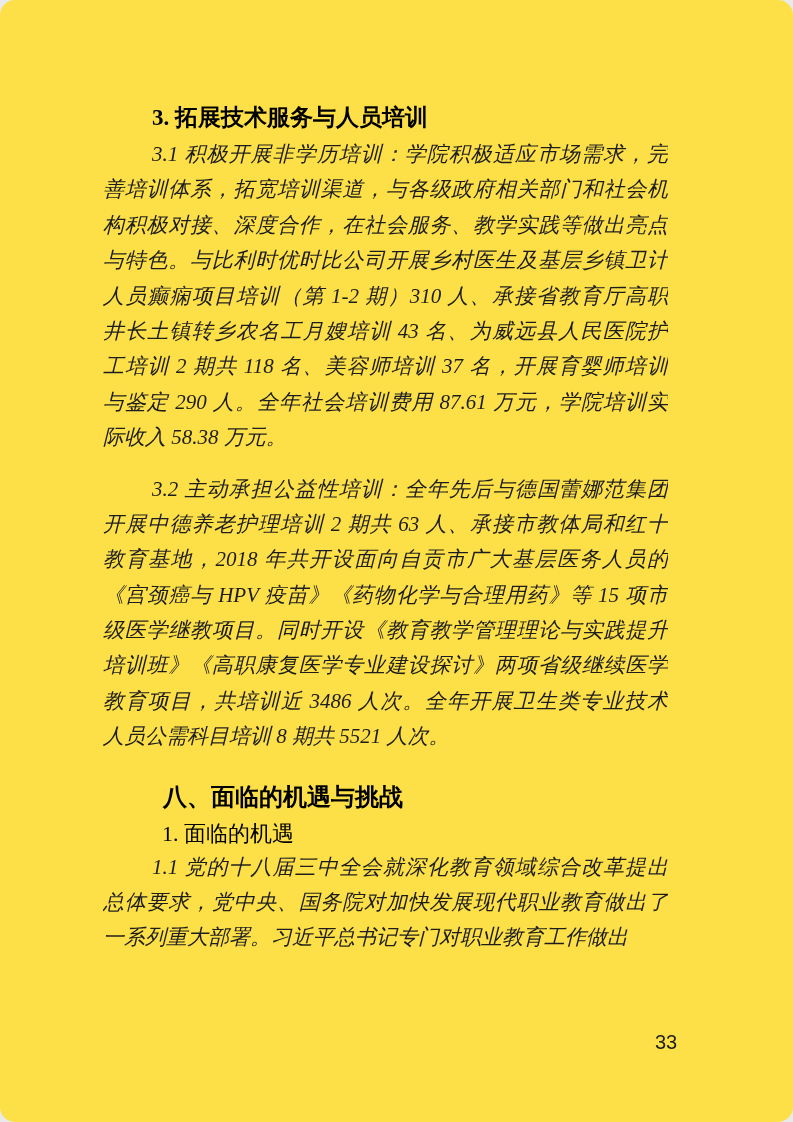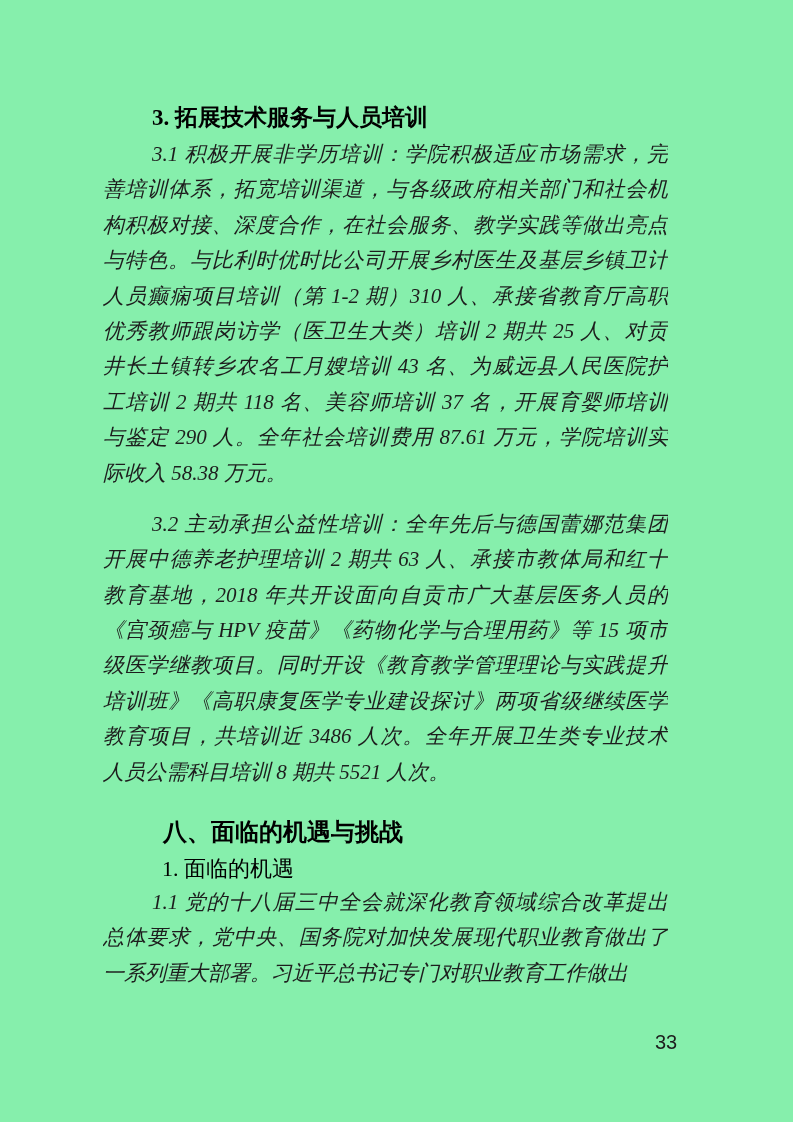--- a/index.html
+++ b/index.html
@@ -5,23 +5,24 @@
   html, body {
     margin: 0;
     padding: 0;
     background: #e9e9e9;
   }
   .page {
     position: relative;
     width: 793px;
     height: 1122px;
     margin: 0 auto;
-    background: #86efac;
+    background: #fde047;
     overflow: hidden;
     font-family: "Liberation Serif", "DejaVu Serif", serif;
+    border-radius: 15px;
   }
   .text-block {
     position: absolute;
     left: 103px;
     top: 99px;
     width: 565px;
   }
   
   .h-kai {
     font-family: "Liberation Serif", "DejaVu Serif", serif;
@@ -89,21 +90,20 @@
   <div class="text-block">
 
     <div class="h-kai">3. 拓展技术服务与人员培训</div>
 
     <div class="para">
       <div class="ln first">3.1 积极开展非学历培训：学院积极适应市场需求，完</div>
       <div class="ln">善培训体系，拓宽培训渠道，与各级政府相关部门和社会机</div>
       <div class="ln">构积极对接、深度合作，在社会服务、教学实践等做出亮点</div>
       <div class="ln">与特色。与比利时优时比公司开展乡村医生及基层乡镇卫计</div>
       <div class="ln">人员癫痫项目培训（第 1-2 期）310 人、承接省教育厅高职</div>
-      <div class="ln">优秀教师跟岗访学（医卫生大类）培训 2 期共 25 人、对贡</div>
       <div class="ln">井长土镇转乡农名工月嫂培训 43 名、为威远县人民医院护</div>
       <div class="ln">工培训 2 期共 118 名、美容师培训 37 名，开展育婴师培训</div>
       <div class="ln">与鉴定 290 人。全年社会培训费用 87.61 万元，学院培训实</div>
       <div class="ln last">际收入 58.38 万元。</div>
     </div>
 
     <div class="para gap">
       <div class="ln first">3.2 主动承担公益性培训：全年先后与德国蕾娜范集团</div>
       <div class="ln">开展中德养老护理培训 2 期共 63 人、承接市教体局和红十</div>
       <div class="ln">教育基地，2018 年共开设面向自贡市广大基层医务人员的</div>

